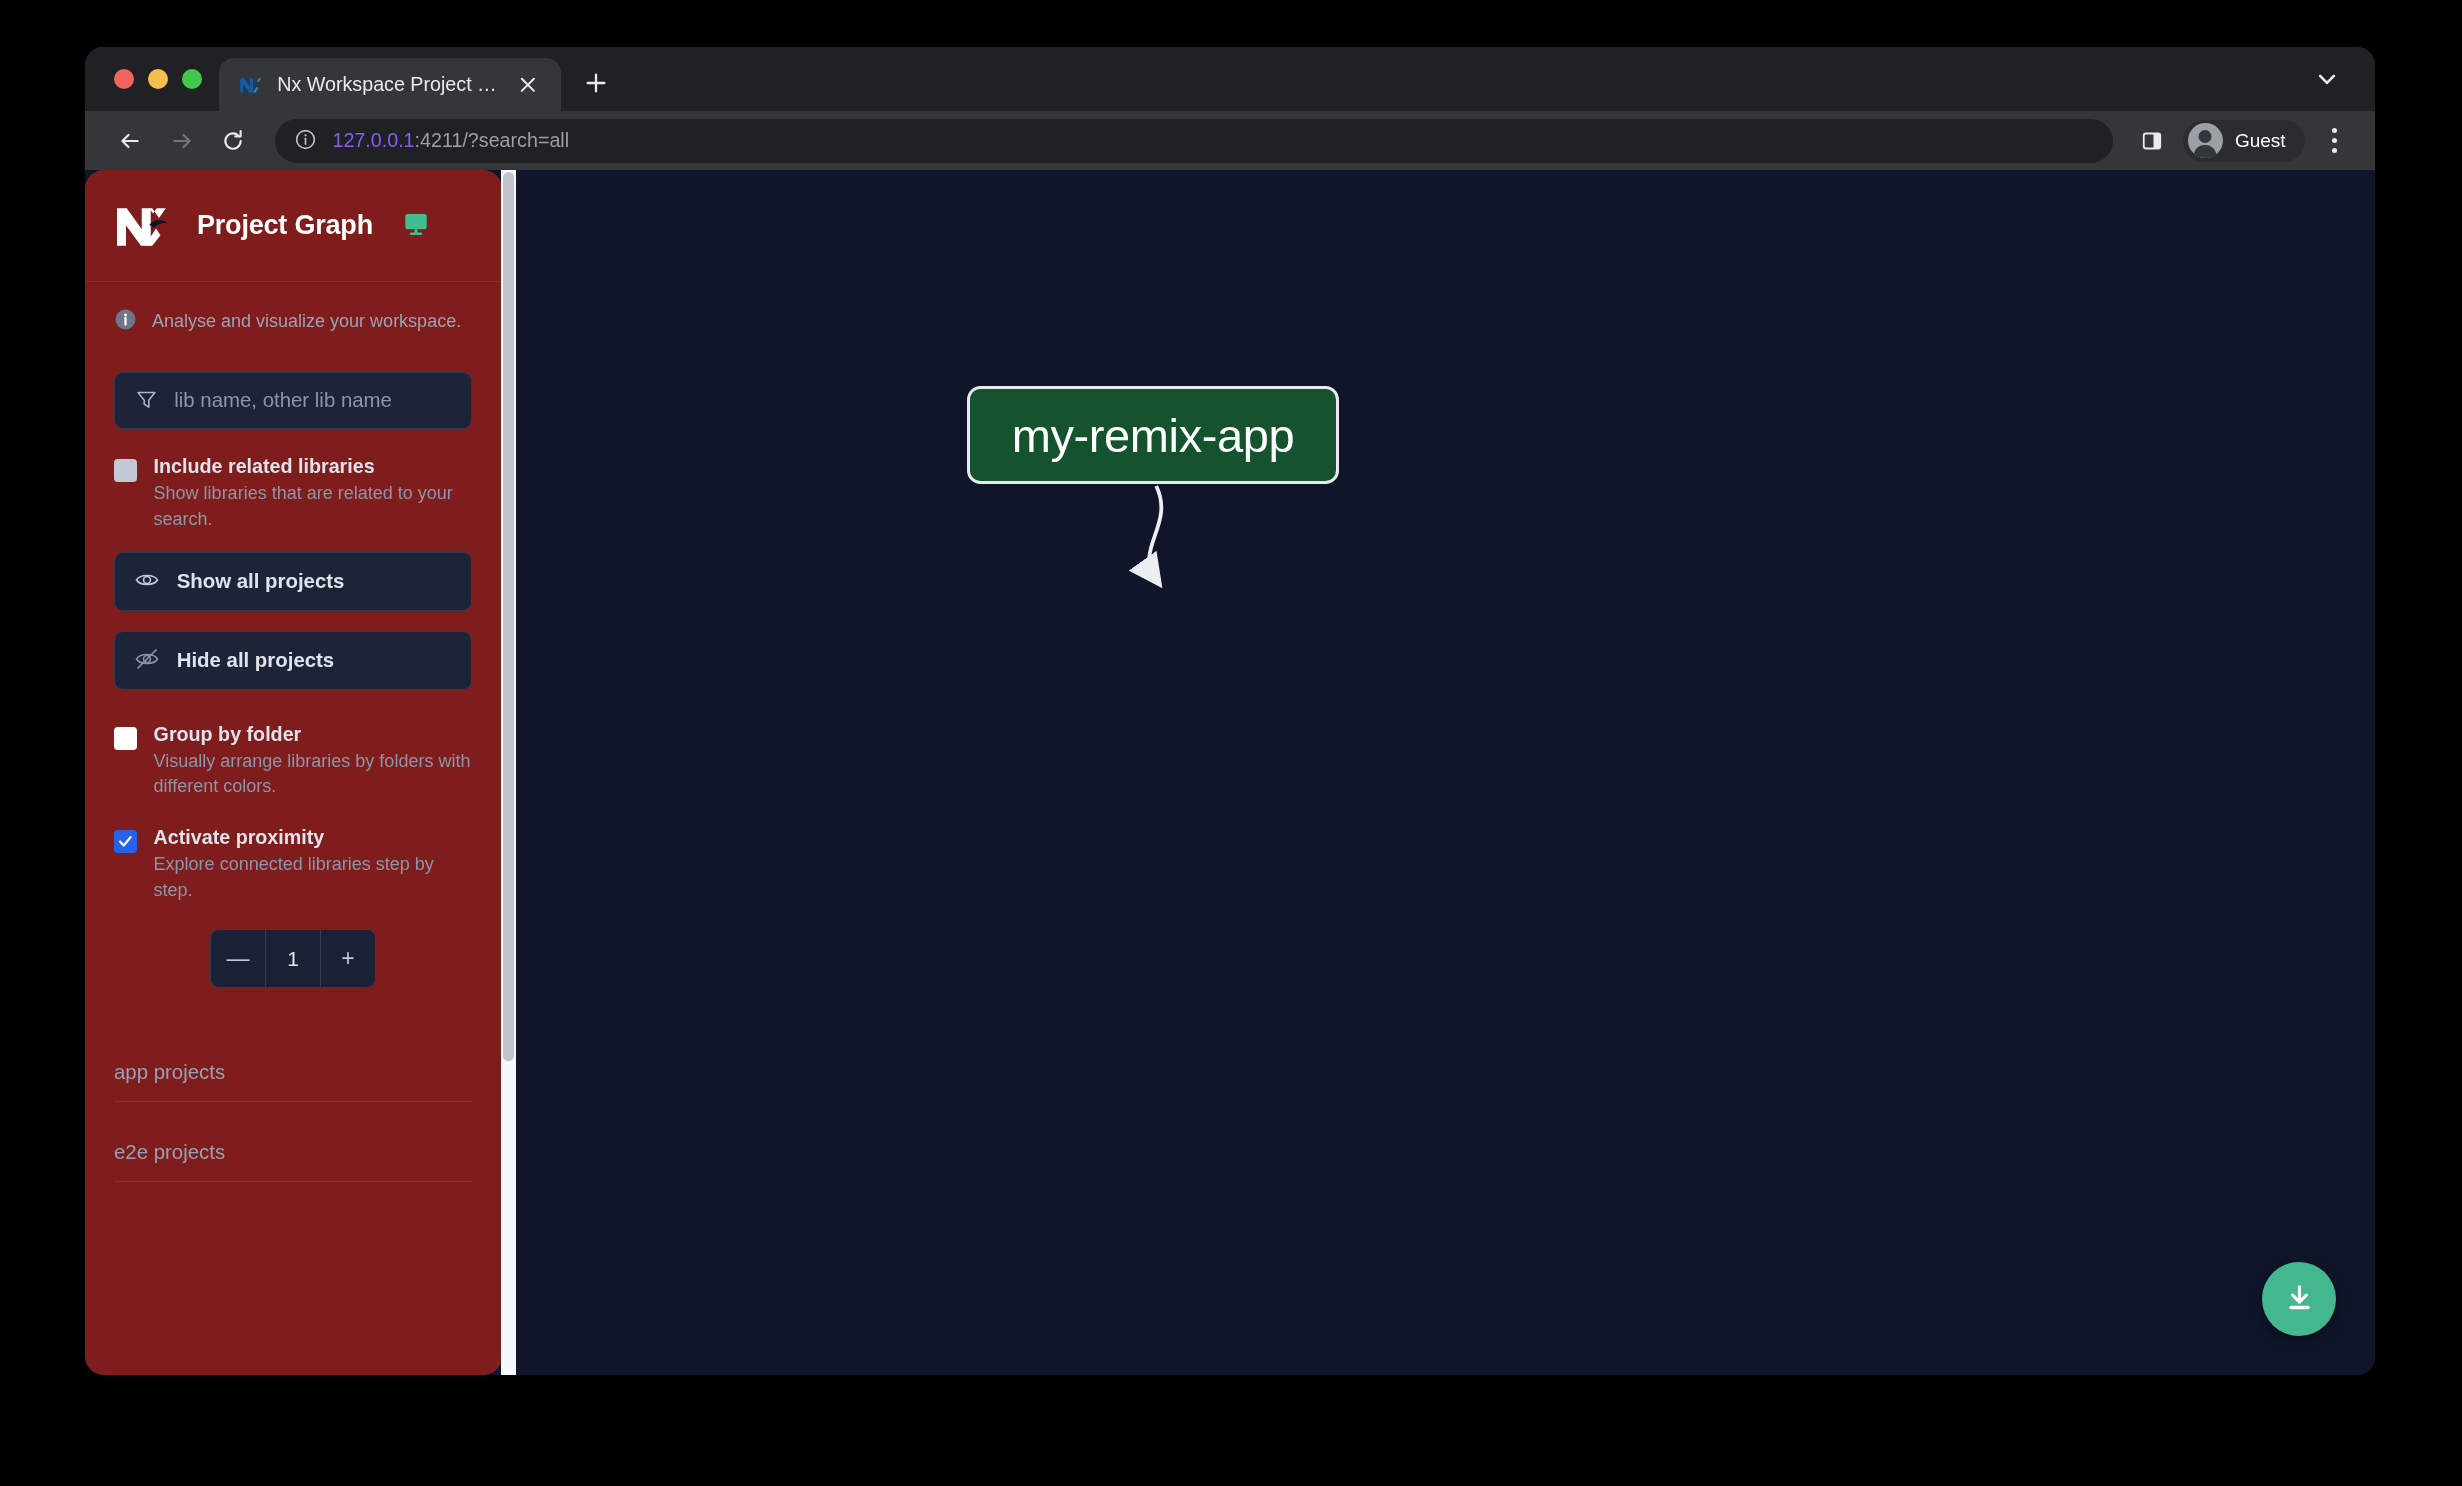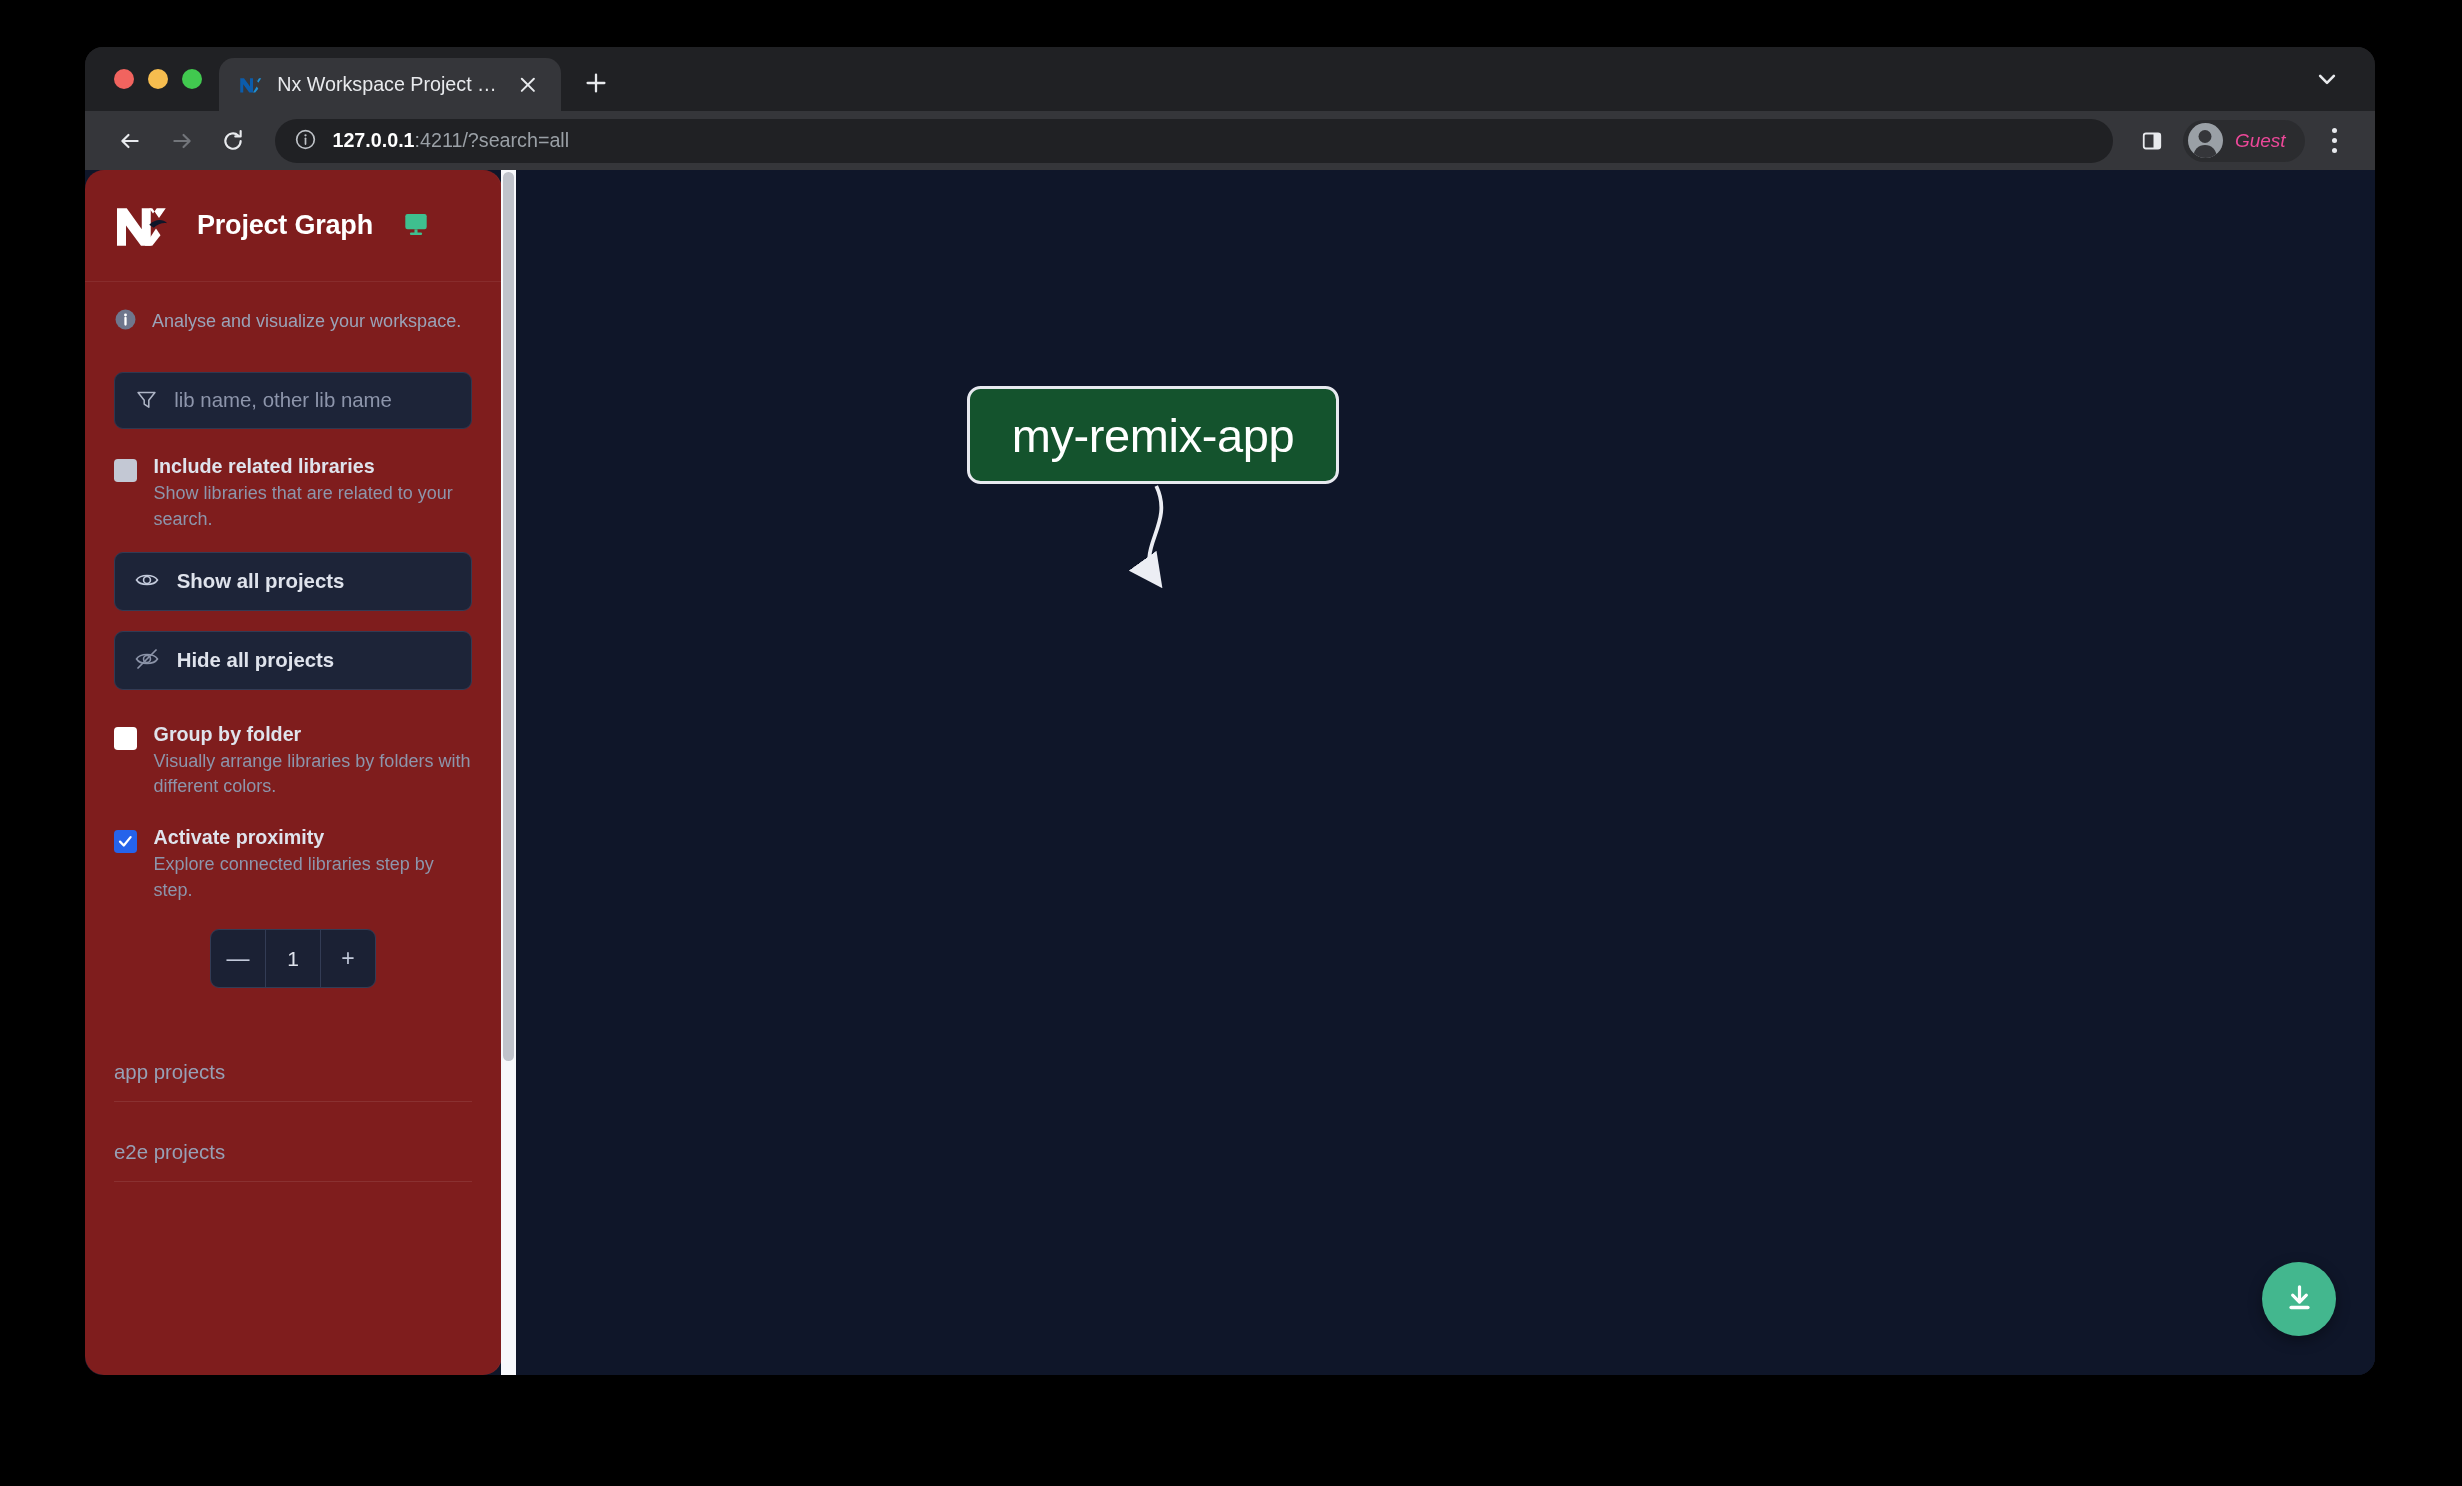--- a/index.html
+++ b/index.html
@@ -95,21 +95,21 @@
     padding: 0 19.7px;
     gap: 15px;
     margin: 0 10.6px 0 12px;
     overflow: hidden;
   }
   #omnibox-url {
     font-size: 19.7px;
     color: #9aa0a6;
     white-space: nowrap;
   }
-  #omnibox-url b { color: #ffffff; font-weight: 700; }
+  #omnibox-url b { color: #8b5cf6; font-weight: 400; }
   .toolbar-right { display: flex; align-items: center; gap: 4.5px; }
   #side-panel-button {
     width: 42px; height: 42px;
     display: flex; align-items: center; justify-content: center;
   }
   #profile-pill {
     display: flex; align-items: center; gap: 12px;
     height: 42px;
     background: #2b2c2f;
     border-radius: 21px;
@@ -124,21 +124,21 @@
   #profile-avatar::before {
     content:''; position:absolute; left:50%; top:6.8px;
     width:13px; height:13px; border-radius:50%;
     background:#35363a; transform:translateX(-50%);
   }
   #profile-avatar::after {
     content:''; position:absolute; left:50%; top:22px;
     width:23px; height:18px; border-radius:11.3px 11.3px 0 0;
     background:#35363a; transform:translateX(-50%);
   }
-  #profile-name { color:#ec4899; font-size:19px;font-style:italic; }
+  #profile-name { color:#ffffff; font-size:19px; }
   #browser-menu-button {
     width: 41px; height: 44px;
     display: flex; flex-direction: column; align-items: center; justify-content: center;
     gap: 4.5px; margin-left: 4.5px;
   }
   .dot3 { width:5.3px; height:5.3px; border-radius:50%; background:#e8eaed; }
 
   
   #page {
     position: relative;

